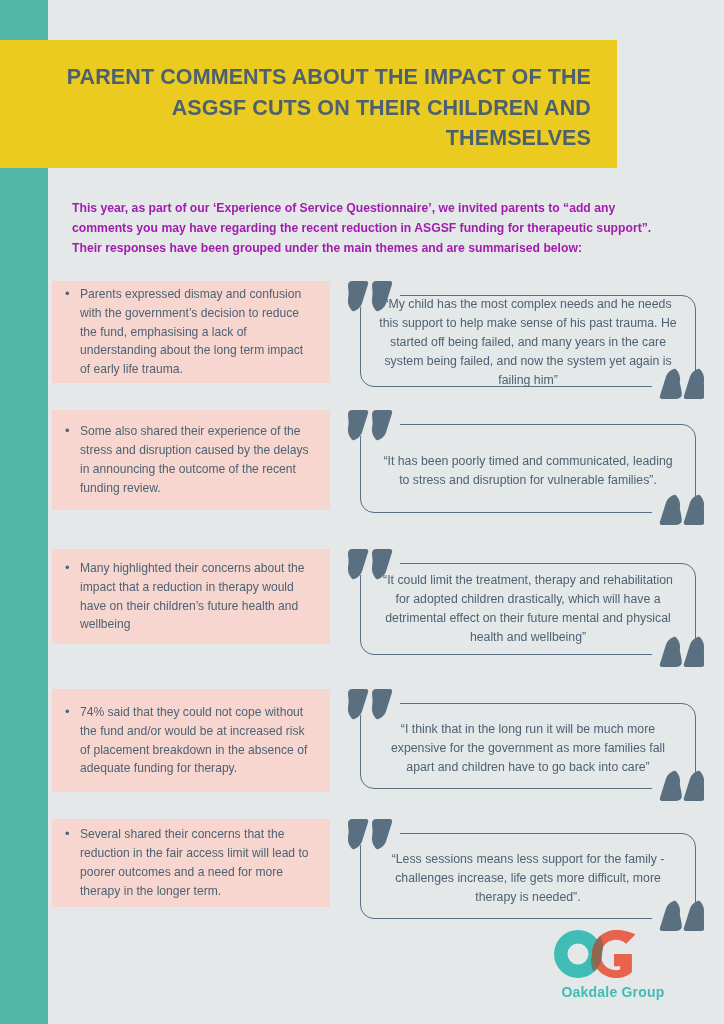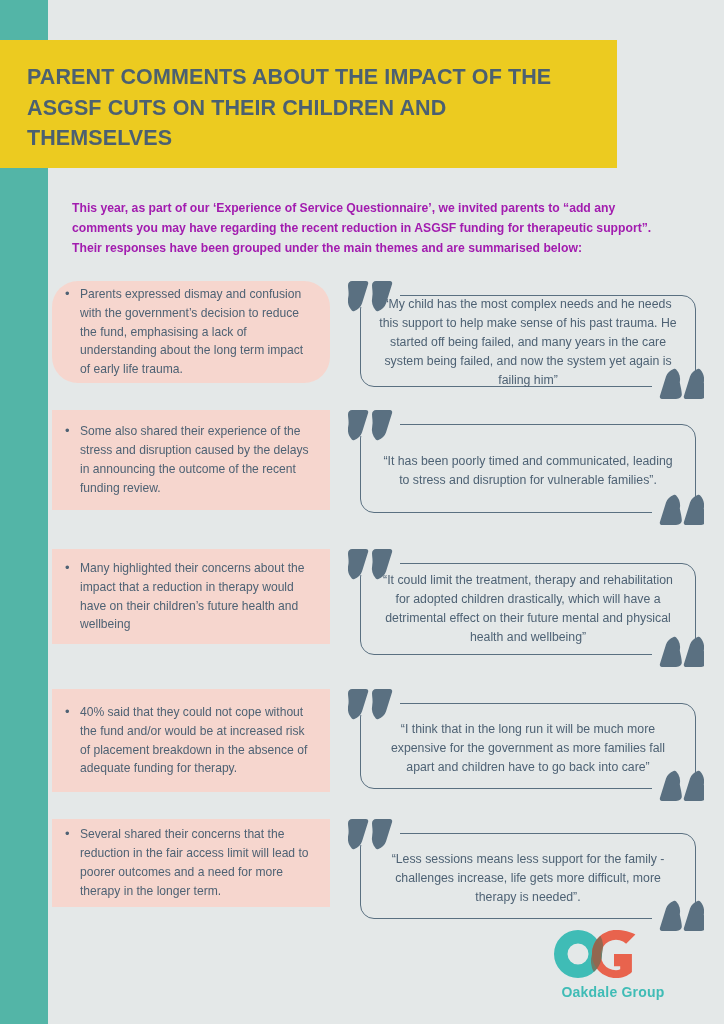--- a/index.html
+++ b/index.html
@@ -27,20 +27,21 @@
     z-index:3;
   }
   .header-title{
     position:absolute; left:27px; top:22px; right:26px;
     font-size:21.5px;
     font-weight:bold;
     line-height:1.42;
     letter-spacing:0.1px;
     color:#4b6071;
     text-transform:uppercase;
+    text-align:right;
   }
 
   
   .intro{
     position:absolute; left:72px; top:199px; width:590px;
     font-size:12.2px;
     font-weight:bold;
     line-height:1.62;
     color:#a21caf;
   }
@@ -69,21 +70,21 @@
     padding-left:18px;
     font-size:12.1px;
     line-height:1.56;
     color:#4e6274;
   }
   .theme-card li:before{
     content:"\2022";
     position:absolute; left:3px; top:-1px;
     font-size:13px; color:#4e6274;
   }
-  .h-1{ height:102px;border-radius:26px; }
+  .h-1{ height:102px; }
   .h-2{ height:100px; }
   .h-3{ height:95px; }
   .h-4{ height:103px; }
   .h-5{ height:88px; }
 
   
   .quote-wrap{
     position:absolute;
     left:348px;
     width:358px;
@@ -250,21 +251,21 @@
       </g>
         </svg>
     </span>
     <div class="quote-text qt-3">“It could limit the treatment, therapy and rehabilitation for adopted children drastically, which will have a detrimental effect on their future mental and physical health and wellbeing”</div>
   </div>
 </div>
 
 <div class="row row-4">
   <div class="theme-card h-4">
     <ul>
-      <li>40% said that they could not cope without the fund and/or would be at increased risk of placement breakdown in the absence of adequate funding for therapy.</li>
+      <li>74% said that they could not cope without the fund and/or would be at increased risk of placement breakdown in the absence of adequate funding for therapy.</li>
     </ul>
   </div>
   <div class="quote-wrap qh-4">
     <div class="quote-box"></div>
     <div class="notch notch-tl"></div>
     <div class="notch notch-br"></div>
     <span class="qmark qmark-open">
       <svg width="46" height="34" viewBox="0 0 46 34">
           <g fill="#5a7081">
         <path d="M4 0h14c1.6 0 2.6 1.4 2.1 2.9L14 22.5C12.8 26 10 28.8 6.4 30c-1 .4-2 .2-2.6-.5-3.3-3.6-4.6-8.2-3.6-12.9C1.2 11.6 0 8 0 4.3 0 1.9 1.8 0 4 0z"></path>

